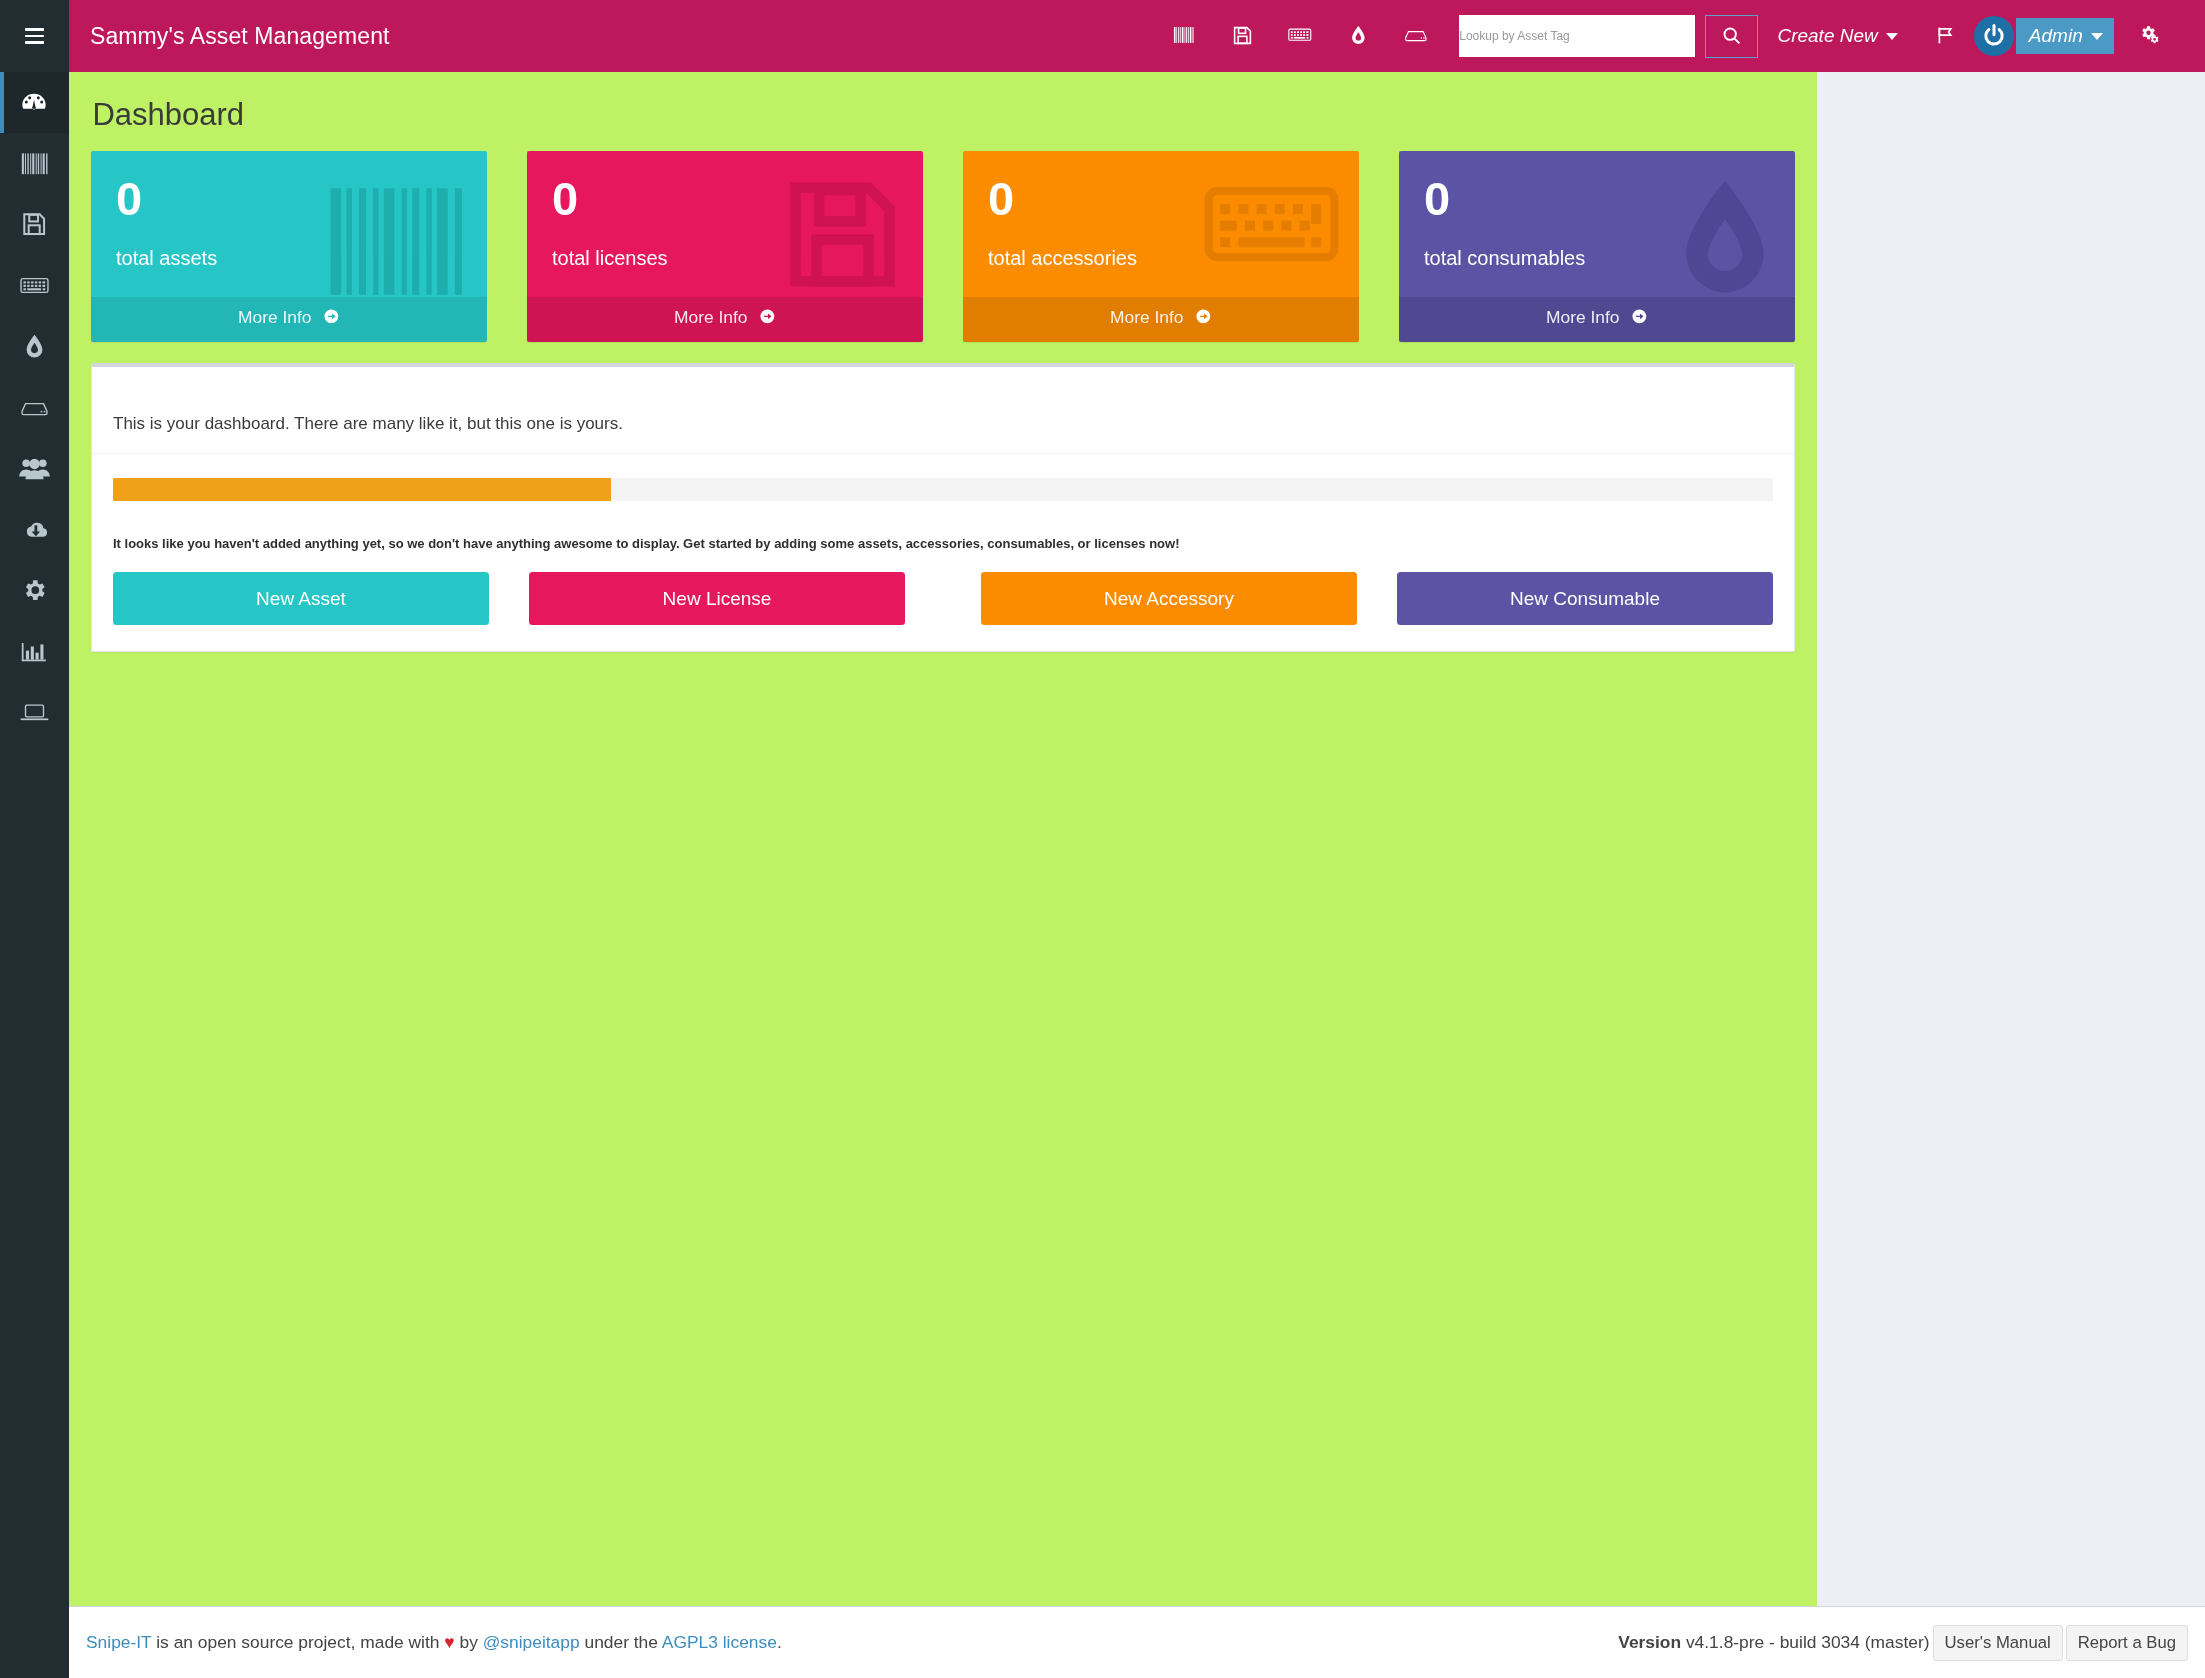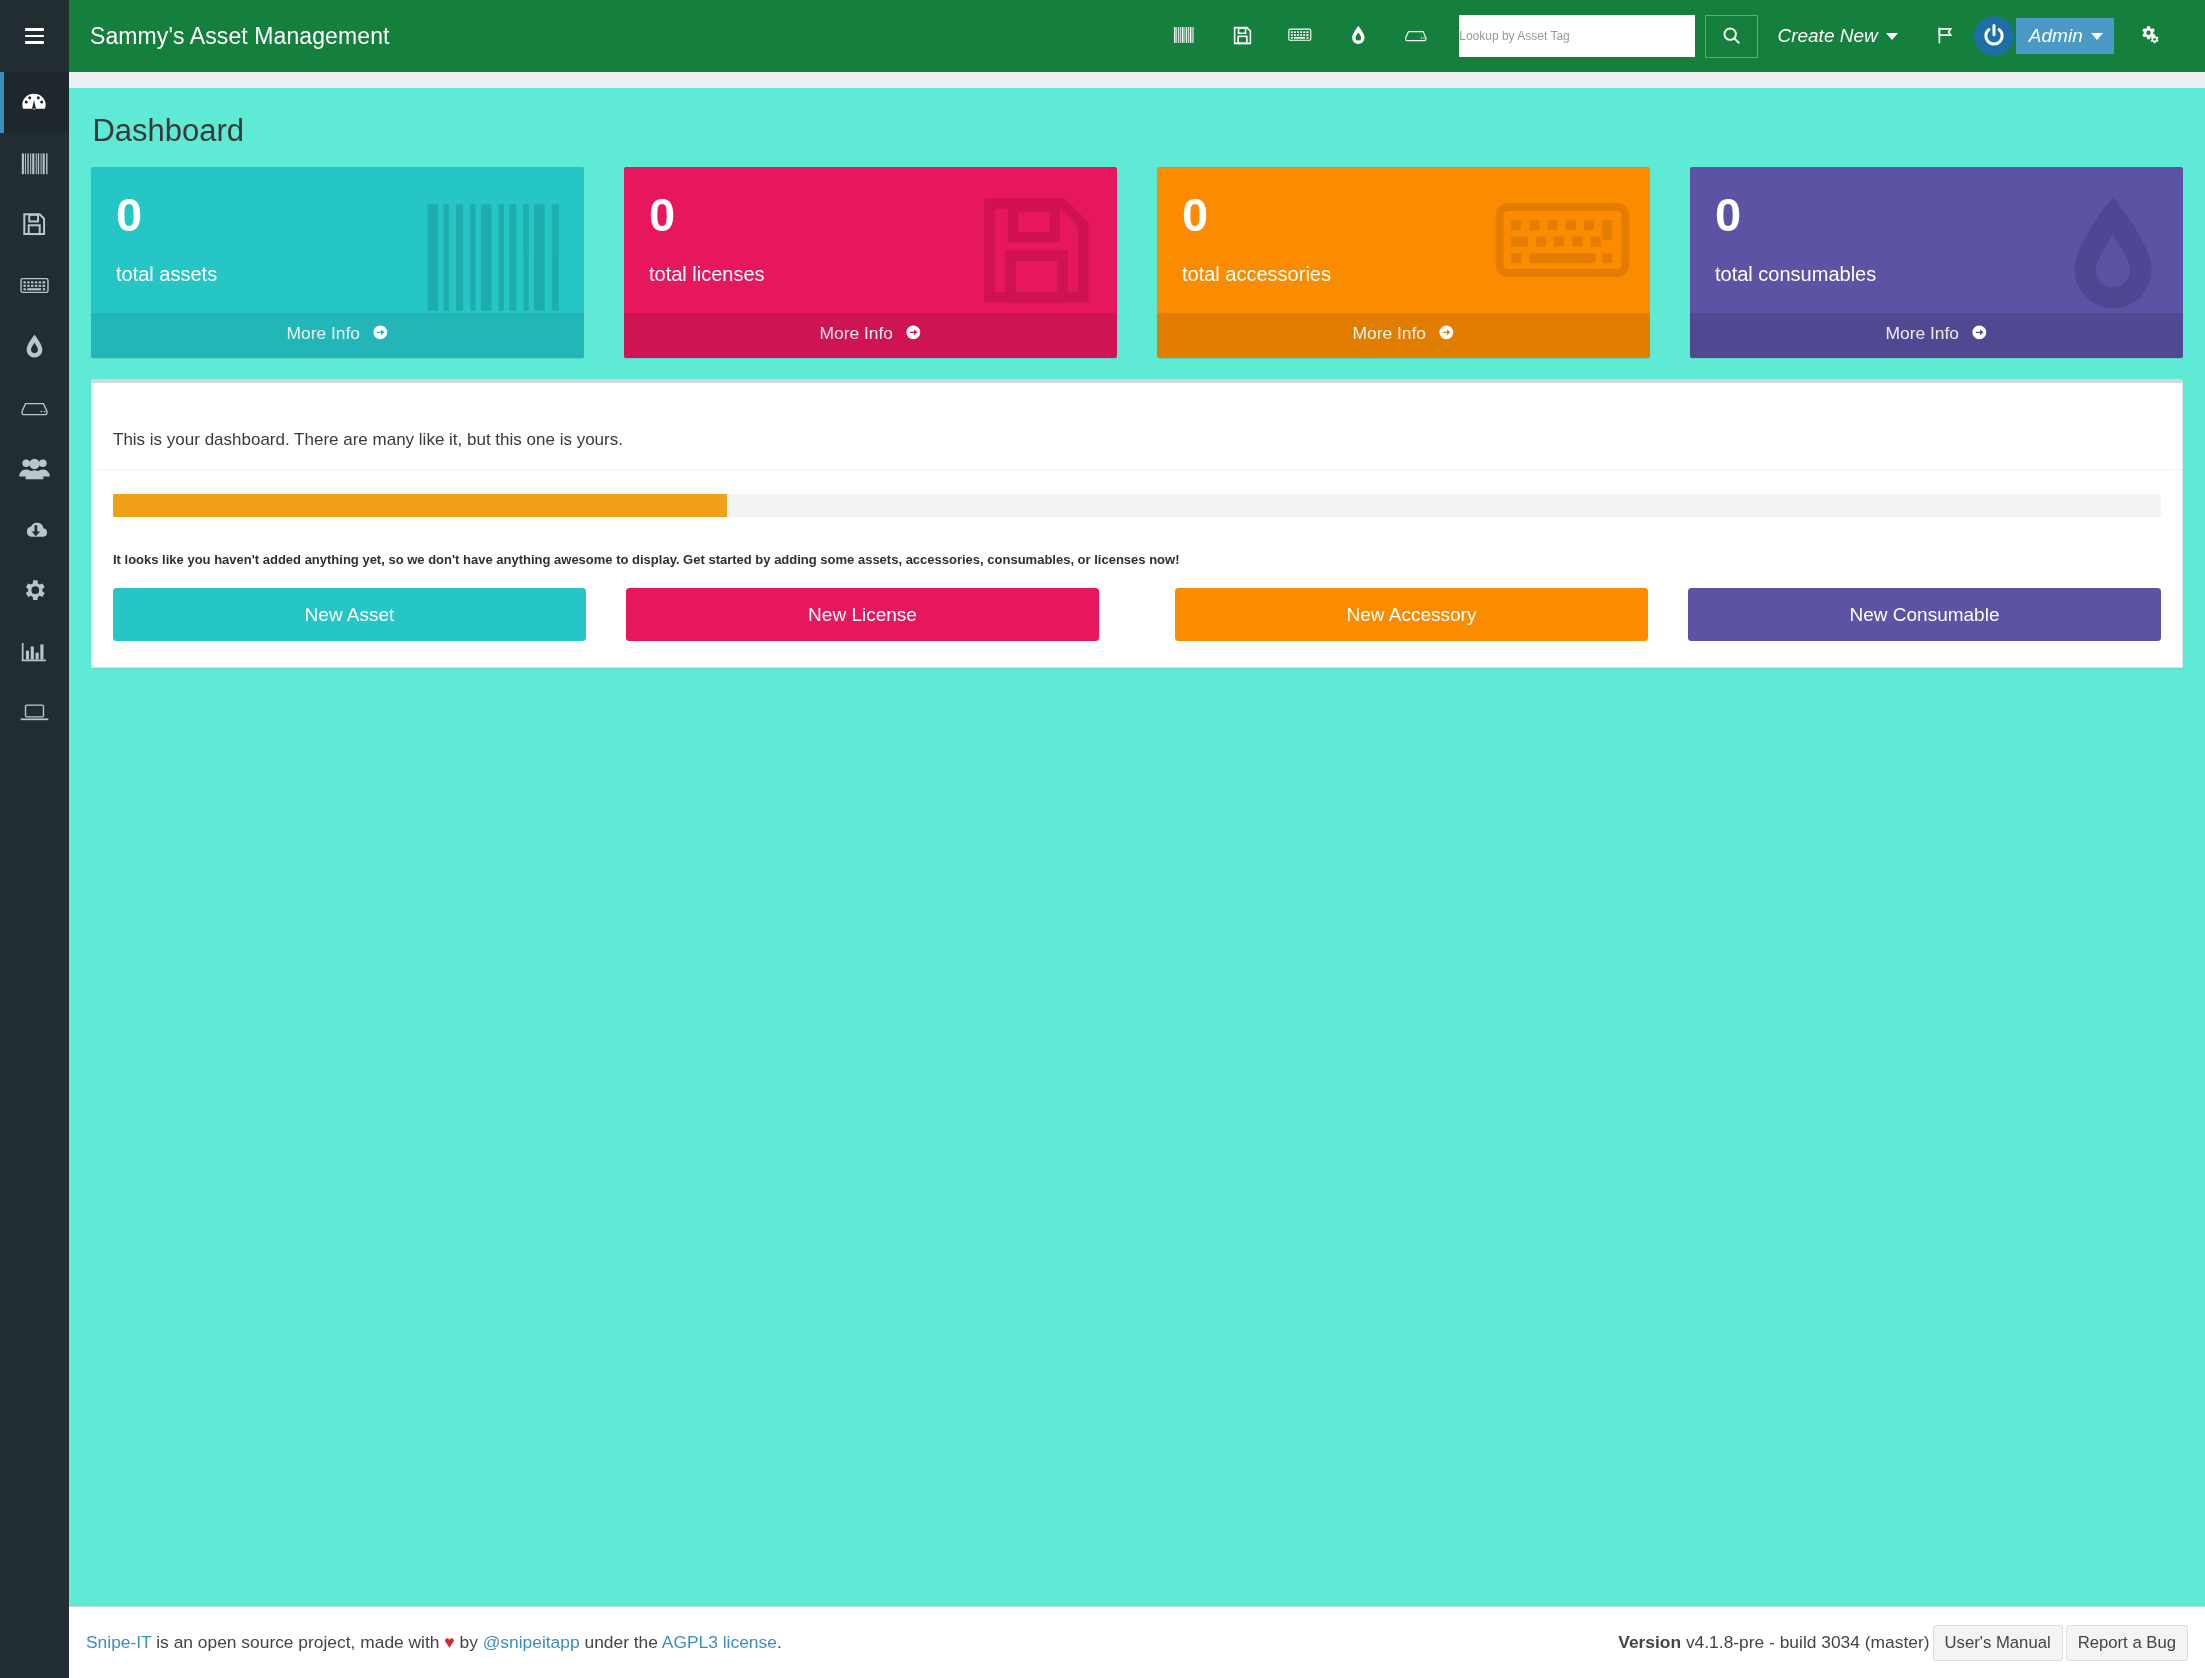--- a/index.html
+++ b/index.html
@@ -40,21 +40,21 @@
     border-left: 4.9px solid #3c8dbc;
   }
   .sb-item.active .sb-icon { margin-left: -4.9px; }
   .sb-icon { display: flex; align-items: center; justify-content: center; }
   .sb-icon svg { display: block; }
 
   
   .header {
     position: absolute; left: 69px; top: 0;
     width: 2136px; height: 72px;
-    background: #15803d;
+    background: #be185d;
     display: flex; align-items: center;
   }
   .brand {
     color: #ffffff;
     font-size: 23px;
     padding-left: 21px;
     letter-spacing: 0.1px;
     white-space: nowrap;
   }
   .hdr-spacer { flex: 1; }
@@ -115,23 +115,23 @@
     background: #4b9ac6; color: #fff; font-size: 19px;
     padding: 7px 11px 7px 12.5px; display: flex; align-items: center;
   }
   .gear-btn {
     width: 58px; height: 72px; display: flex; align-items: center; justify-content: center;
     color: #fff; cursor: pointer;
   }
 
   
   .content {
-    position: absolute; left: 69px; top: 88px;
-    width: 2136px; height: 1534px;
-    background: #5eead4;
+    position: absolute; left: 69px; top: 72px;
+    width: 1748px; height: 1534px;
+    background: #bef264;
     padding: 0 22px;
   }
   .page-title {
     font-size: 31px; color: #3a3a3a; font-weight: normal;
     padding: 25px 0 18px 1.4px;
   }
 
   
   .cards { display: flex; gap: 40px; }
   .card {

